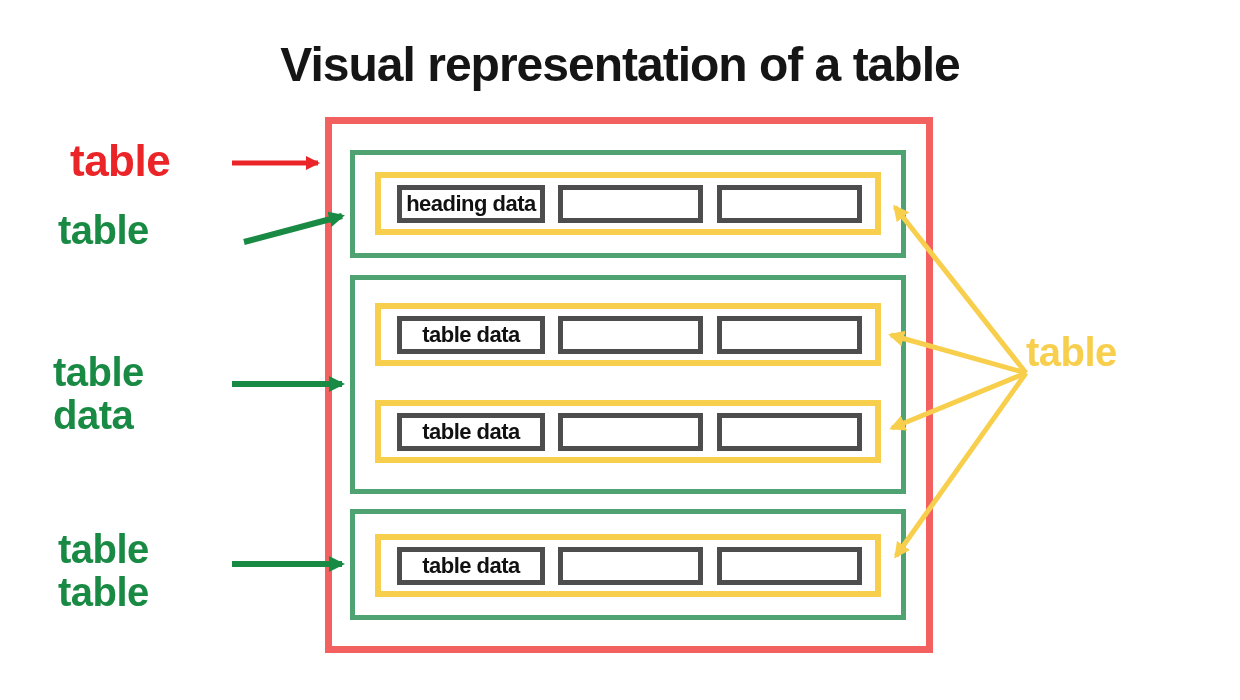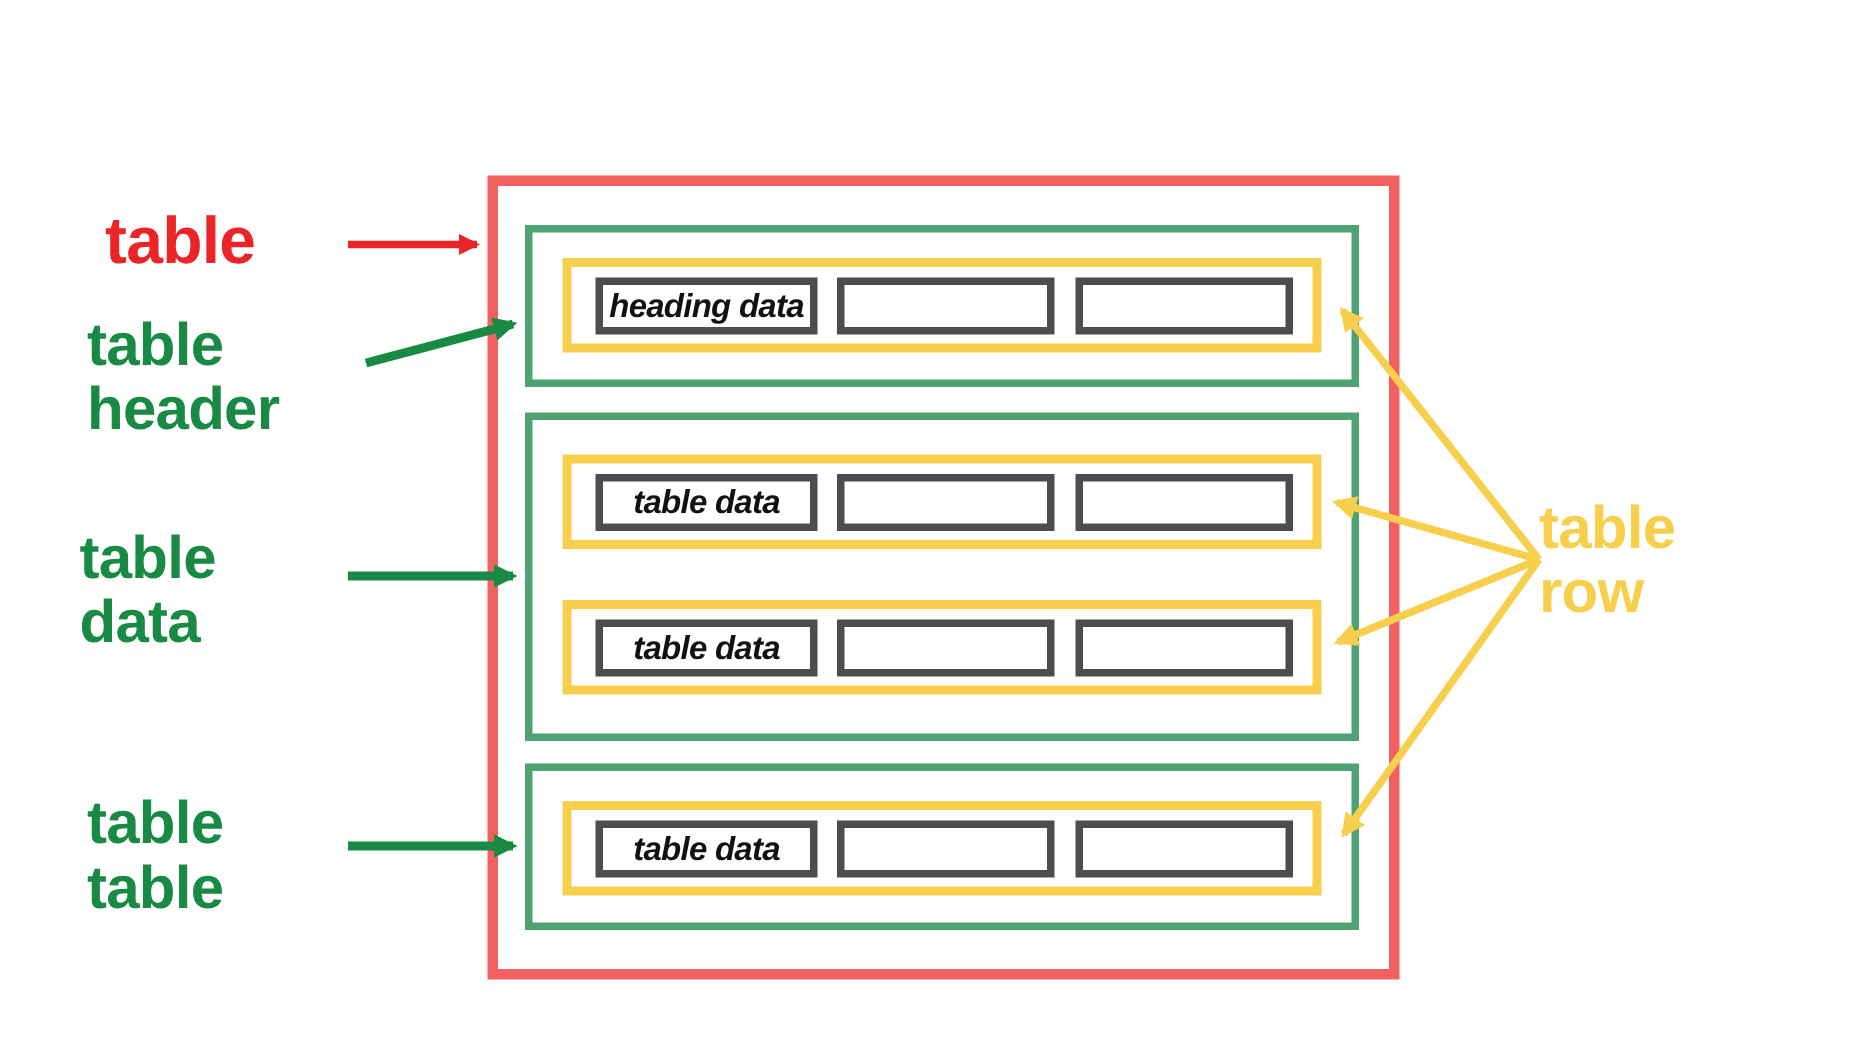--- a/index.html
+++ b/index.html
@@ -47,21 +47,20 @@
   .green-box.body   { top: 151px; height: 219px; }
   .green-box.footer { top: 385px; height: 111px; }
 
   .yellow-row {
     position: absolute;
     left: 20px;
     width: 506px; height: 63px;
     border: 6px solid var(--yellow, #F7CF4D);
     box-sizing: border-box;
     background: #ffffff;
-    font-style: italic;
   }
   .yellow-row.r1 { top: 17px; }   
   .yellow-row.b1 { top: 23px; }   
   .yellow-row.b2 { top: 120px; }  
   .yellow-row.f1 { top: 20px; }   
 
   .cell {
     position: absolute;
     top: 7px;
     height: 38px;
@@ -106,20 +105,21 @@
     left: 0; top: 0;
     width: 1240px; height: 700px;
     pointer-events: none;
   }
 </style>
 </head>
 <body>
 
 <div class="stage">
 
+  <h1 class="title">Visual representation of a table</h1>
 
   <div class="red-box">
 
     <div class="green-box header">
       <div class="yellow-row r1">
         <div class="cell p1">heading data</div>
         <div class="cell p2"></div>
         <div class="cell p3"></div>
       </div>
     </div>
@@ -146,36 +146,34 @@
     </div>
 
   </div>
 
   <div class="side-label label-table">
     <span>table</span>
   </div>
 
   <div class="side-label label-table-header">
     <span>table</span>
-    <span>header</span>
   </div>
 
   <div class="side-label label-table-body">
     <span>table</span>
     <span>data</span>
   </div>
 
   <div class="side-label label-table-footer">
     <span>table</span>
     <span>table</span>
   </div>
 
   <div class="side-label label-table-row">
     <span>table</span>
-    <span>row</span>
   </div>
 
   <svg class="overlay" viewBox="0 0 1240 700" xmlns="http://www.w3.org/2000/svg">
     <defs>
       <marker id="head-red" markerUnits="userSpaceOnUse" markerWidth="18" markerHeight="18" refX="12" refY="7" orient="auto">
         <path d="M0,0 L14,7 L0,14 Z" fill="#EB2428"></path>
       </marker>
       <marker id="head-green" markerUnits="userSpaceOnUse" markerWidth="20" markerHeight="20" refX="13" refY="8" orient="auto">
         <path d="M0,0 L16,8 L0,16 Z" fill="#198A43"></path>
       </marker>

